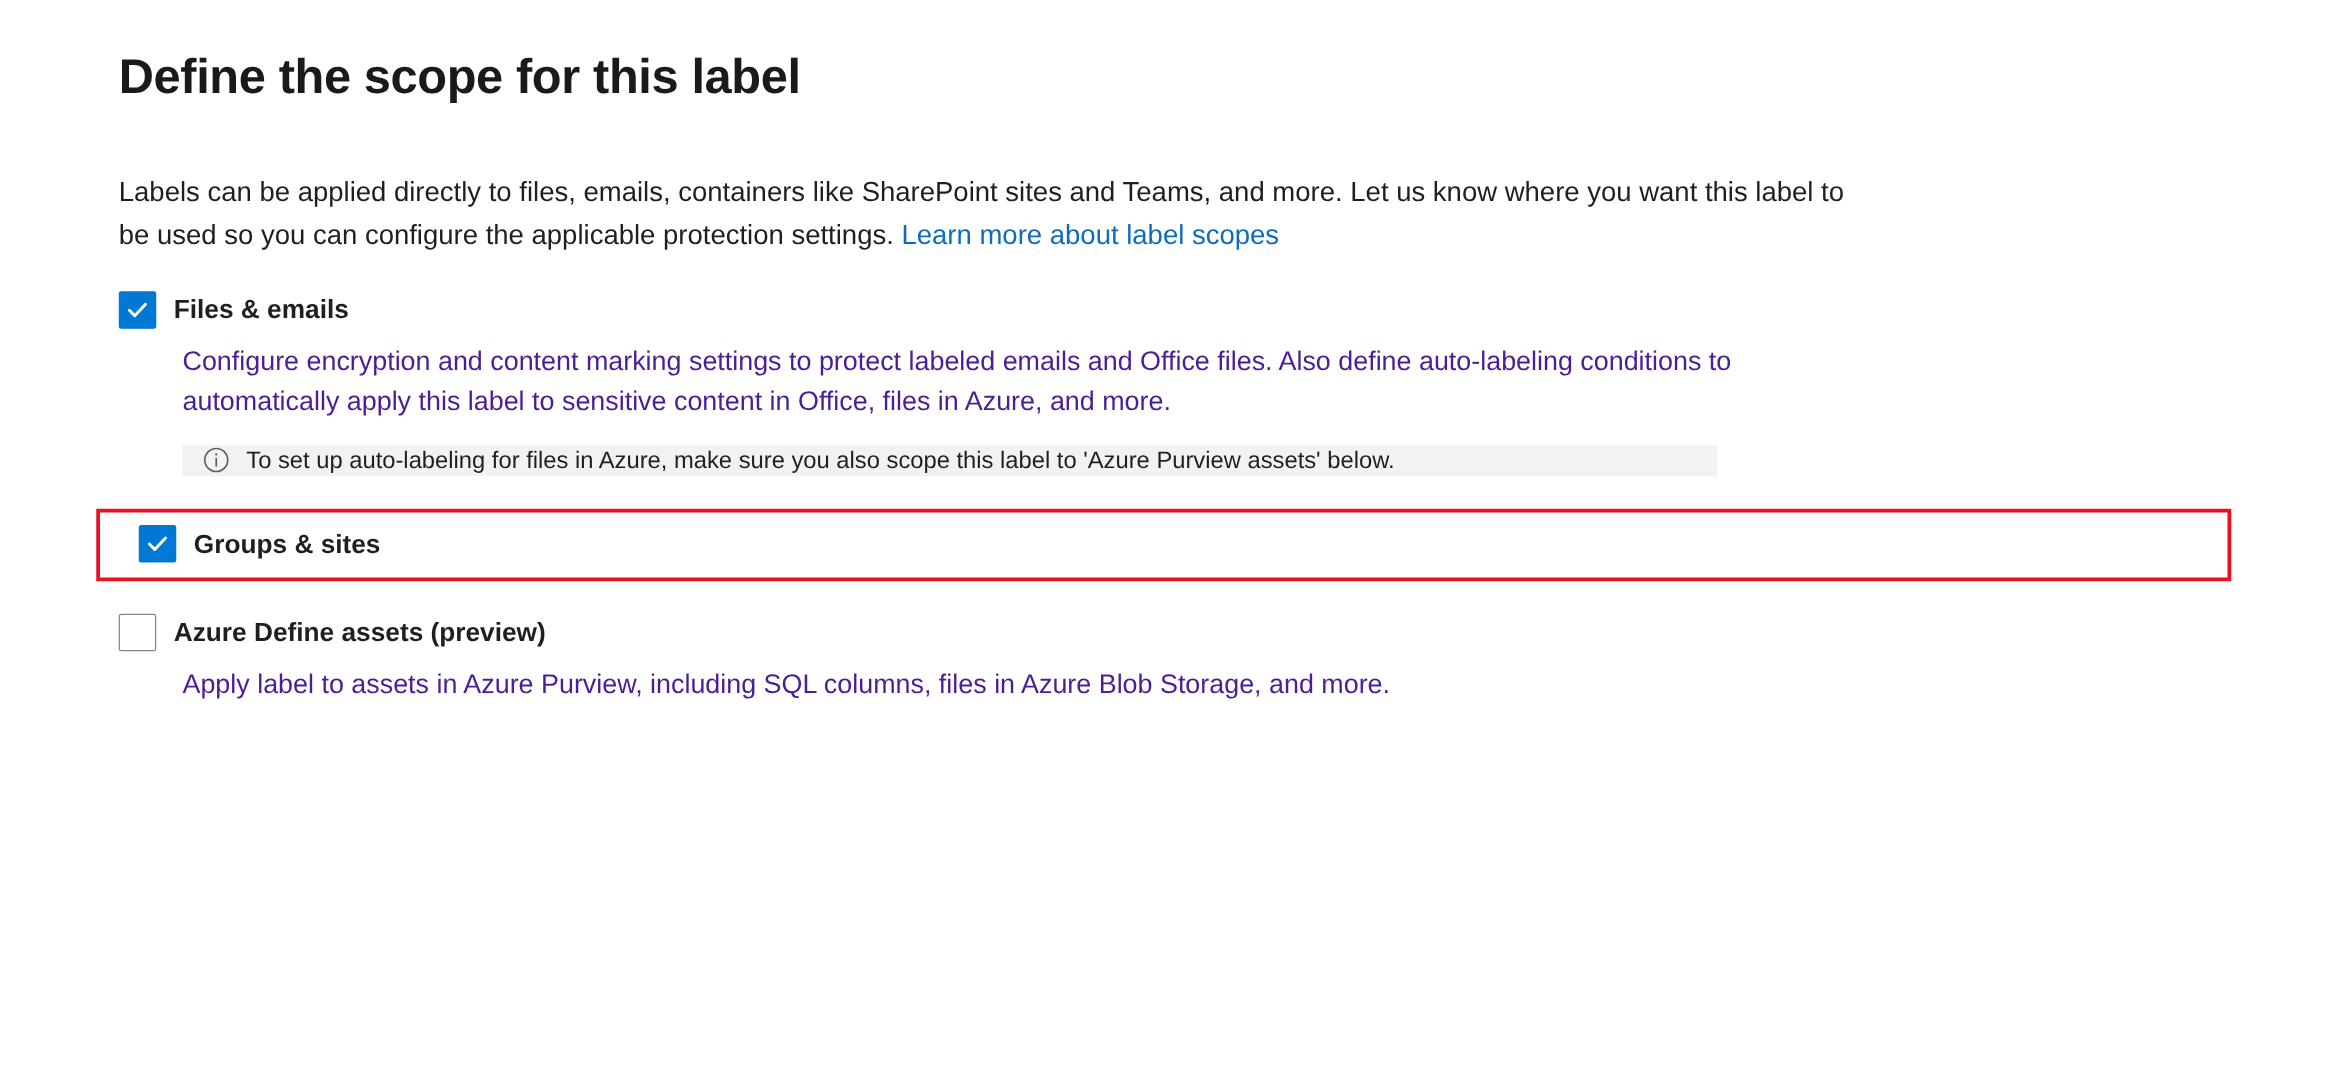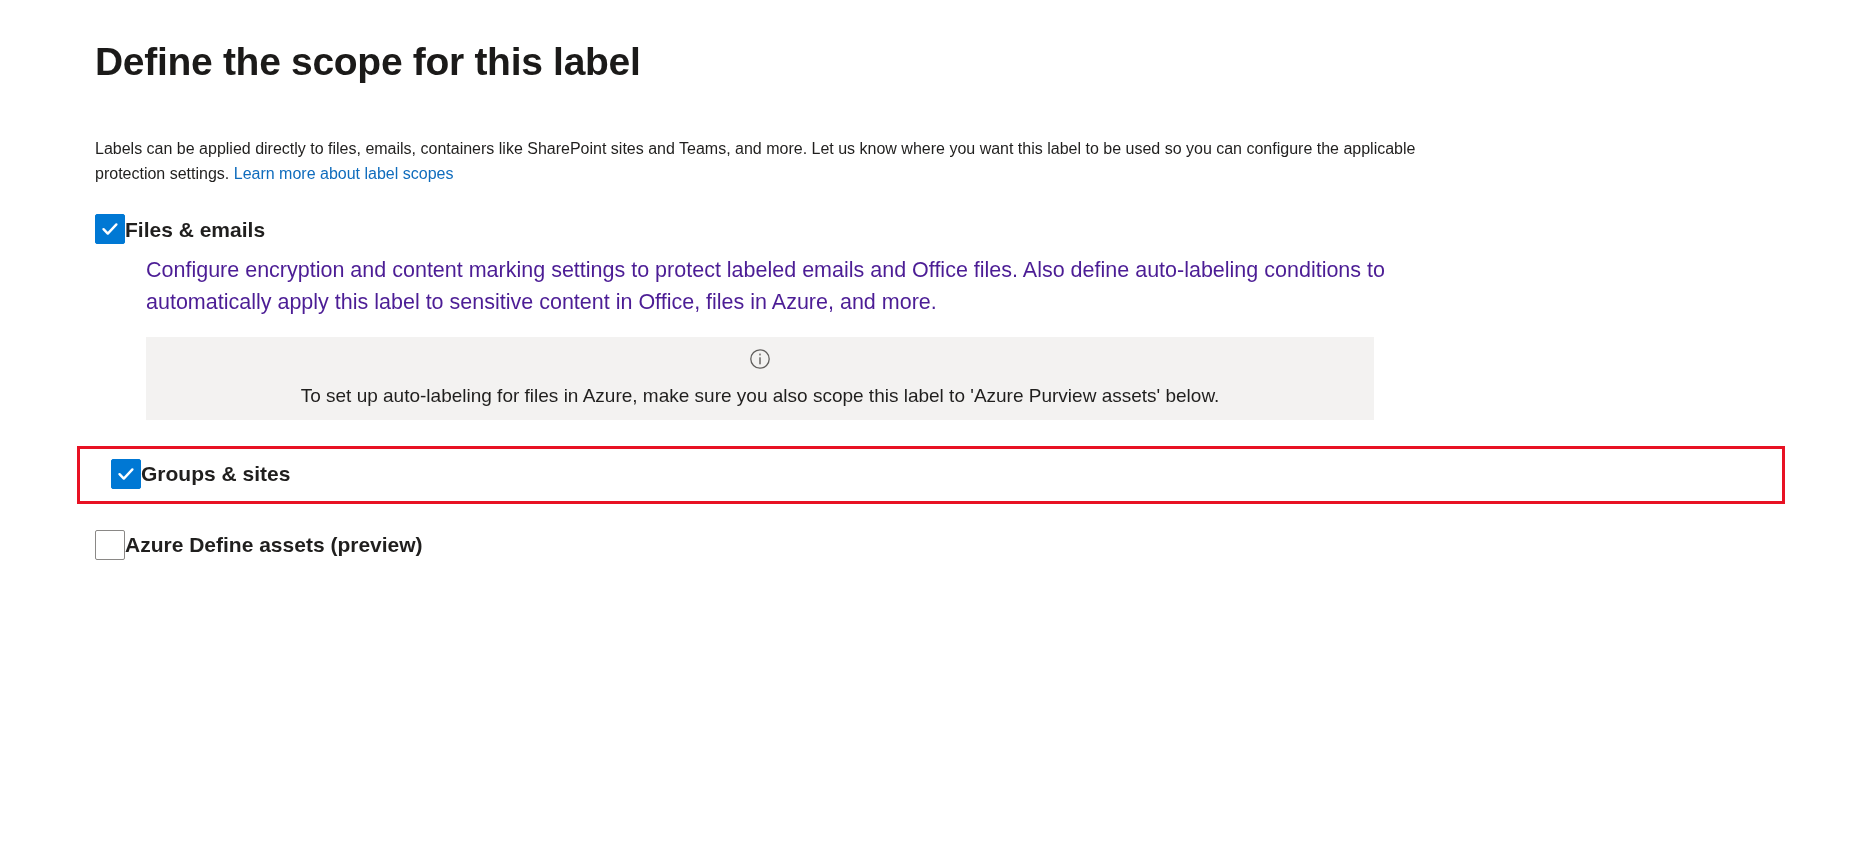--- a/index.html
+++ b/index.html
@@ -21,21 +21,21 @@
   }
   .page-title {
     font-size: 39px;
     font-weight: bold;
     line-height: 1.15;
     letter-spacing: -0.3px;
     color: #1b1a19;
     margin: 0 0 52px 0;
   }
   .intro {
-    font-size: 16px;
+    font-size: 22px;
     line-height: 1.55;
     color: #201f1e;
     max-width: 1730px;
     margin: 0 0 22px 0;
   }
   .intro a {
     color: #0f6cbd;
     text-decoration: none;
   }
 
@@ -49,20 +49,21 @@
     padding-left: 31px;
     padding-top: 10px;
     padding-bottom: 12px;
     margin-top: 8px;
     margin-bottom: 6px;
     width: 1708px;
   }
   .option-row {
     display: flex;
     align-items: center;
+    gap: 14px;
   }
   .checkbox {
     width: 30px;
     height: 30px;
     border-radius: 2px;
     flex: 0 0 auto;
     display: flex;
     align-items: center;
     justify-content: center;
     cursor: pointer;
@@ -89,23 +90,22 @@
     color: #4c1d95;
     margin: 11px 0 0 51px;
     max-width: 1660px;
   }
   .infobar {
     margin: 18px 0 0 51px;
     background: #f3f2f1;
     display: flex;
     align-items: center;
     gap: 13px;
-    padding: 11px 16px;
+    padding: 0 16px;
     width: 1228px;
-    flex-direction: column;
   }
   .infobar .info-icon {
     flex: 0 0 auto;
     width: 22px;
     height: 22px;
     display: block;
   }
   .infobar-text {
     font-size: 19px;
     color: #201f1e;
@@ -157,15 +157,16 @@
     </div>
   </div>
 
   <div class="spacer-sm"></div>
 
   <div class="option-block">
     <div class="option-row">
       <span class="checkbox unchecked"></span>
       <span class="option-label">Azure Define assets (preview)</span>
     </div>
+    <div class="option-desc">Apply label to assets in Azure Purview, including SQL columns, files in Azure Blob Storage, and more.</div>
   </div>
 
 </div>
 
 </body></html>

